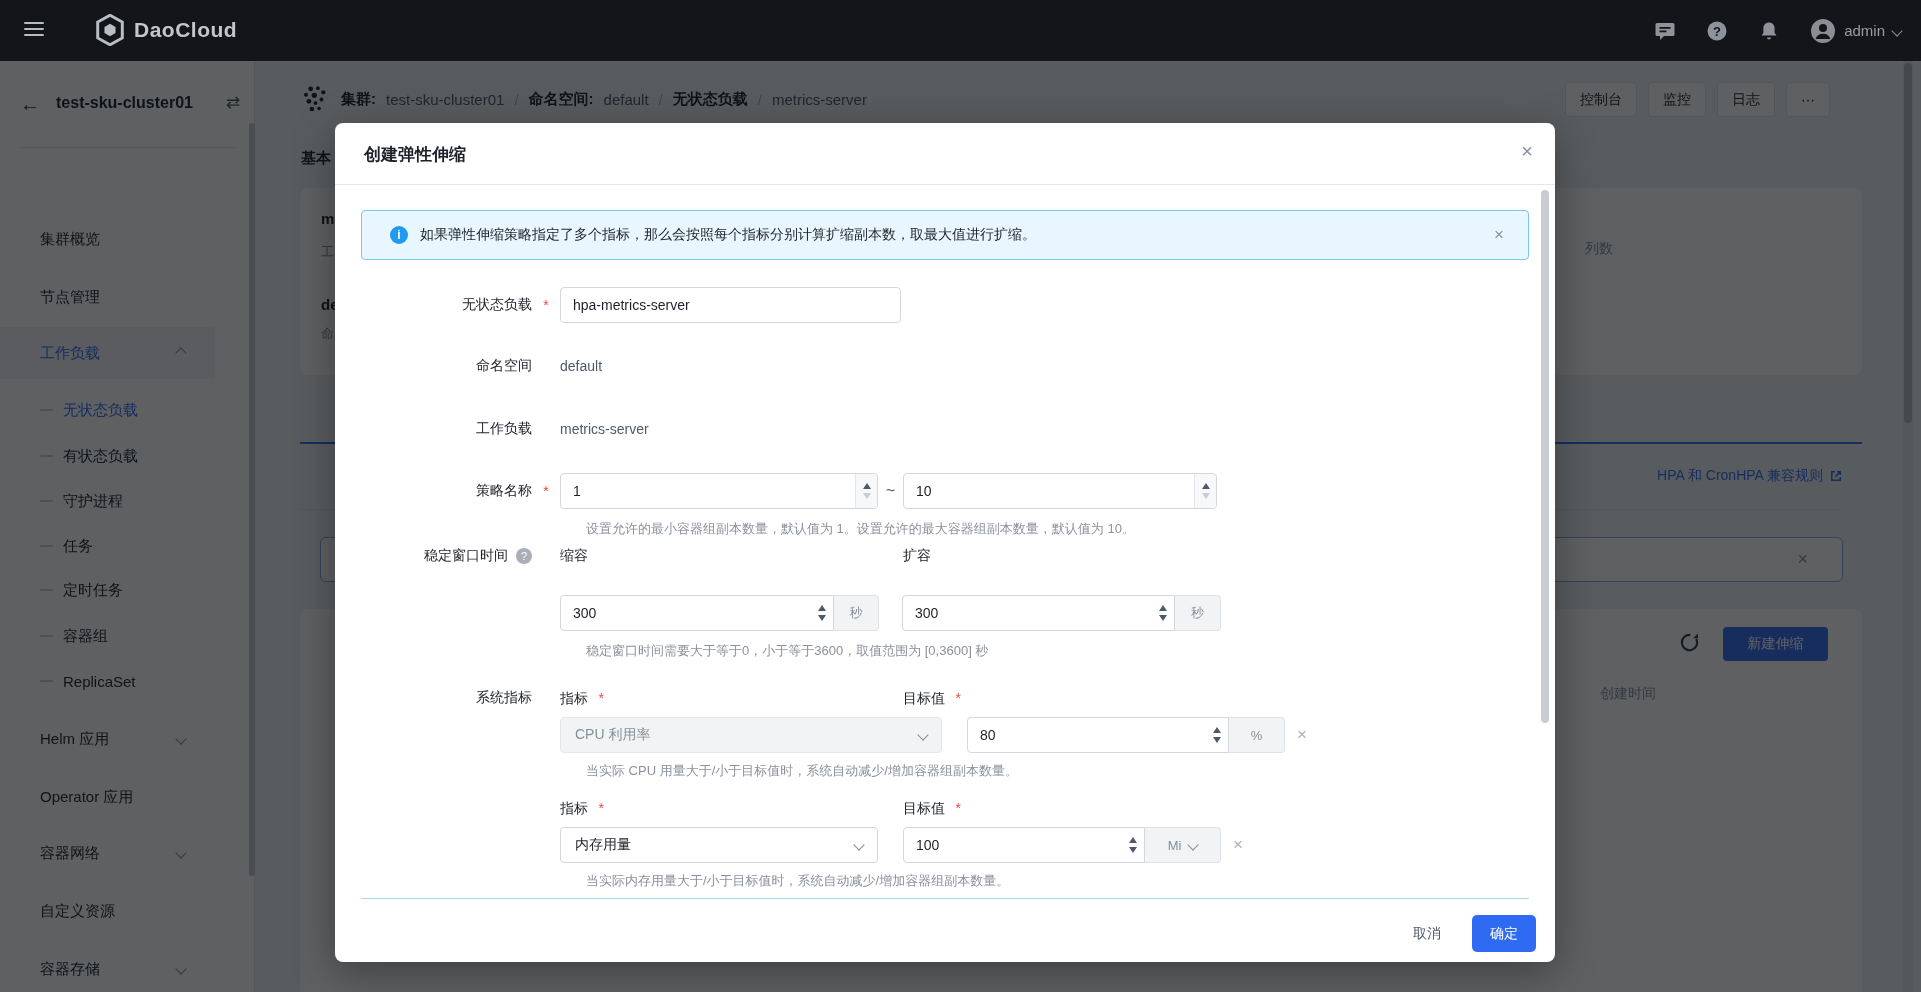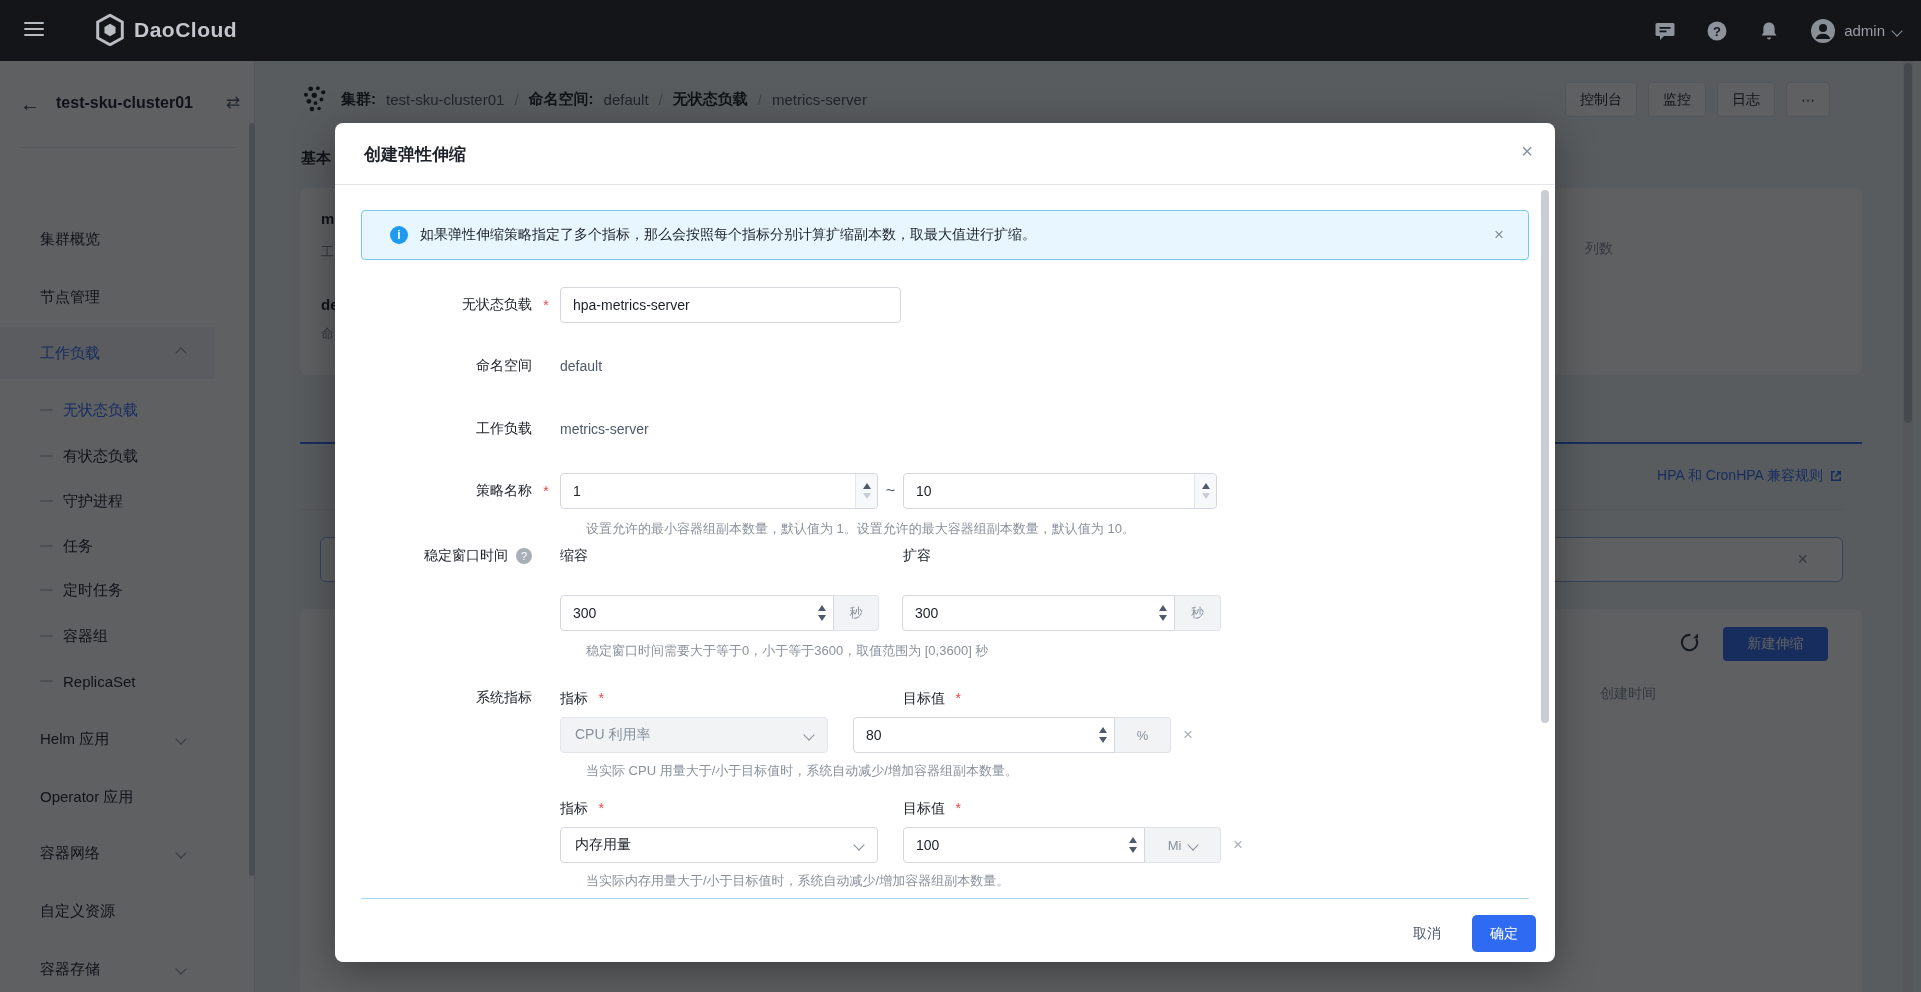--- a/index.html
+++ b/index.html
@@ -385,21 +385,21 @@
         <span class="req" style="width:auto;padding-left:6px">*</span>
       </span>
       <span>
         <span class="sublbl">目标值</span>
         <span class="req" style="width:auto;padding-left:6px">*</span>
       </span>
     </div>
     <div class="frow" style="top:594px">
       <span class="lbl"></span>
         <span class="req"></span>
-      <div class="sel disabled" style="width:268px">
+      <div class="sel disabled" style="width:382px">
         <span>CPU 利用率</span>
         <span class="chev"></span>
       </div>
       <span style="width:25px"></span>
       <div style="display:flex">
         <div class="in" style="width:262px;border-radius:4px 0 0 4px">
           <input value="80" style="">
           <span class="stepper">
               <i class="tri-up"></i>
               <i class="tri-dn"></i>

